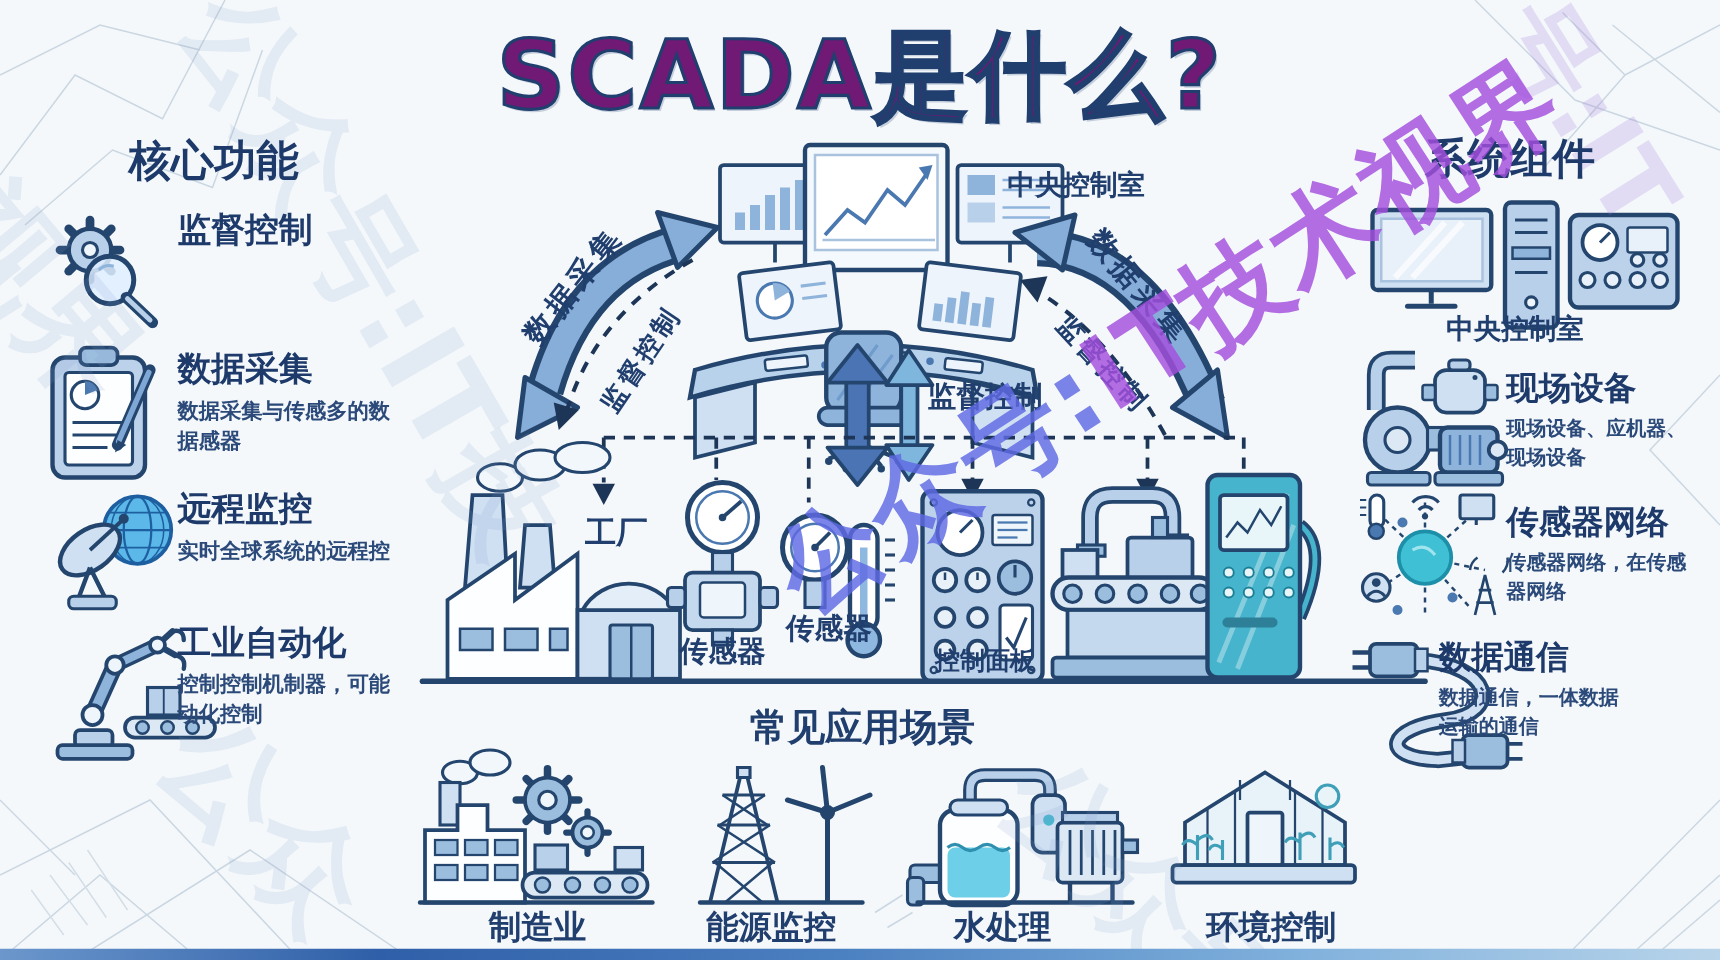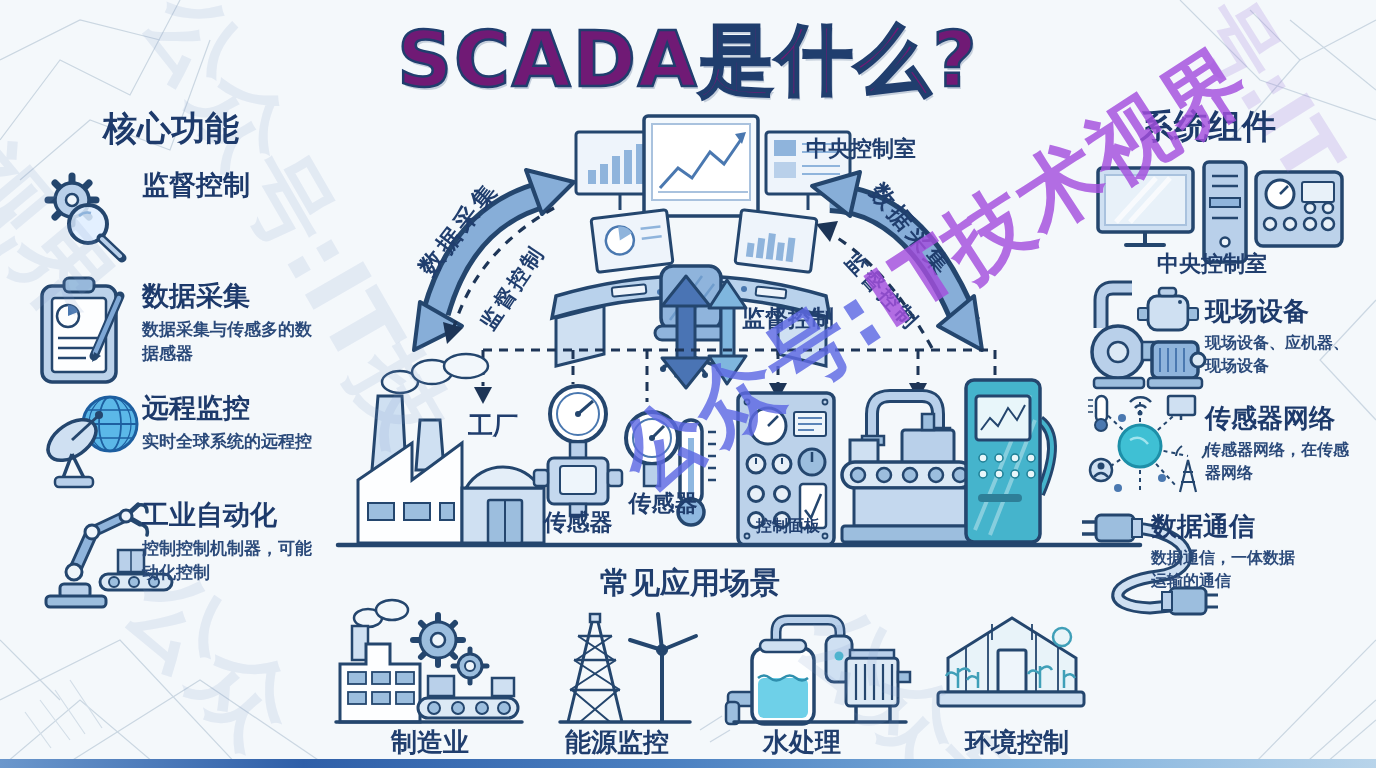--- a/index.html
+++ b/index.html
@@ -586,21 +586,21 @@
 
   <div class="lbl" style="left:806px;top:137px;font-size:22px;">中央控制室</div>
   <div class="lbl" style="left:389px;top:215px;width:140px;font-size:24px;letter-spacing:4px;transform:rotate(-52deg);">数据采集</div>
   <div class="lbl" style="left:443px;top:276px;width:140px;font-size:21px;letter-spacing:3px;transform:rotate(-56deg);">监督控制</div>
   <div class="lbl" style="left:841px;top:217px;width:140px;font-size:24px;letter-spacing:4px;transform:rotate(50deg);">数据采集</div>
   <div class="lbl" style="left:812px;top:280px;width:140px;font-size:21px;letter-spacing:3px;transform:rotate(47deg);">监督控制</div>
   <div class="lbl" style="left:742px;top:306px;font-size:23px;">监督控制</div>
   <div class="lbl" style="left:453px;top:412px;width:80px;font-size:25px;">工厂</div>
   <div class="lbl" style="left:533px;top:510px;width:90px;font-size:23px;">传感器</div>
   <div class="lbl" style="left:618px;top:491px;width:90px;font-size:23px;">传感器</div>
-  <div class="lbl" style="left:723px;top:517px;width:130px;font-size:16px;">控制面板</div>
+  <div class="lbl" style="left:723px;top:517px;width:130px;font-size:20px;">控制面板</div>
 
   <div class="lbl" style="left:540px;top:566px;width:300px;font-size:30px;">常见应用场景</div>
   <div class="lbl" style="left:370px;top:728px;width:120px;font-size:26px;">制造业</div>
   <div class="lbl" style="left:552px;top:728px;width:130px;font-size:26px;">能源监控</div>
   <div class="lbl" style="left:742px;top:728px;width:120px;font-size:26px;">水处理</div>
   <div class="lbl" style="left:952px;top:728px;width:130px;font-size:26px;">环境控制</div>
 
   <div id="wm-main">
     <span class="p1">公众号:</span><span class="p2">IT技术视界</span>
   </div>

